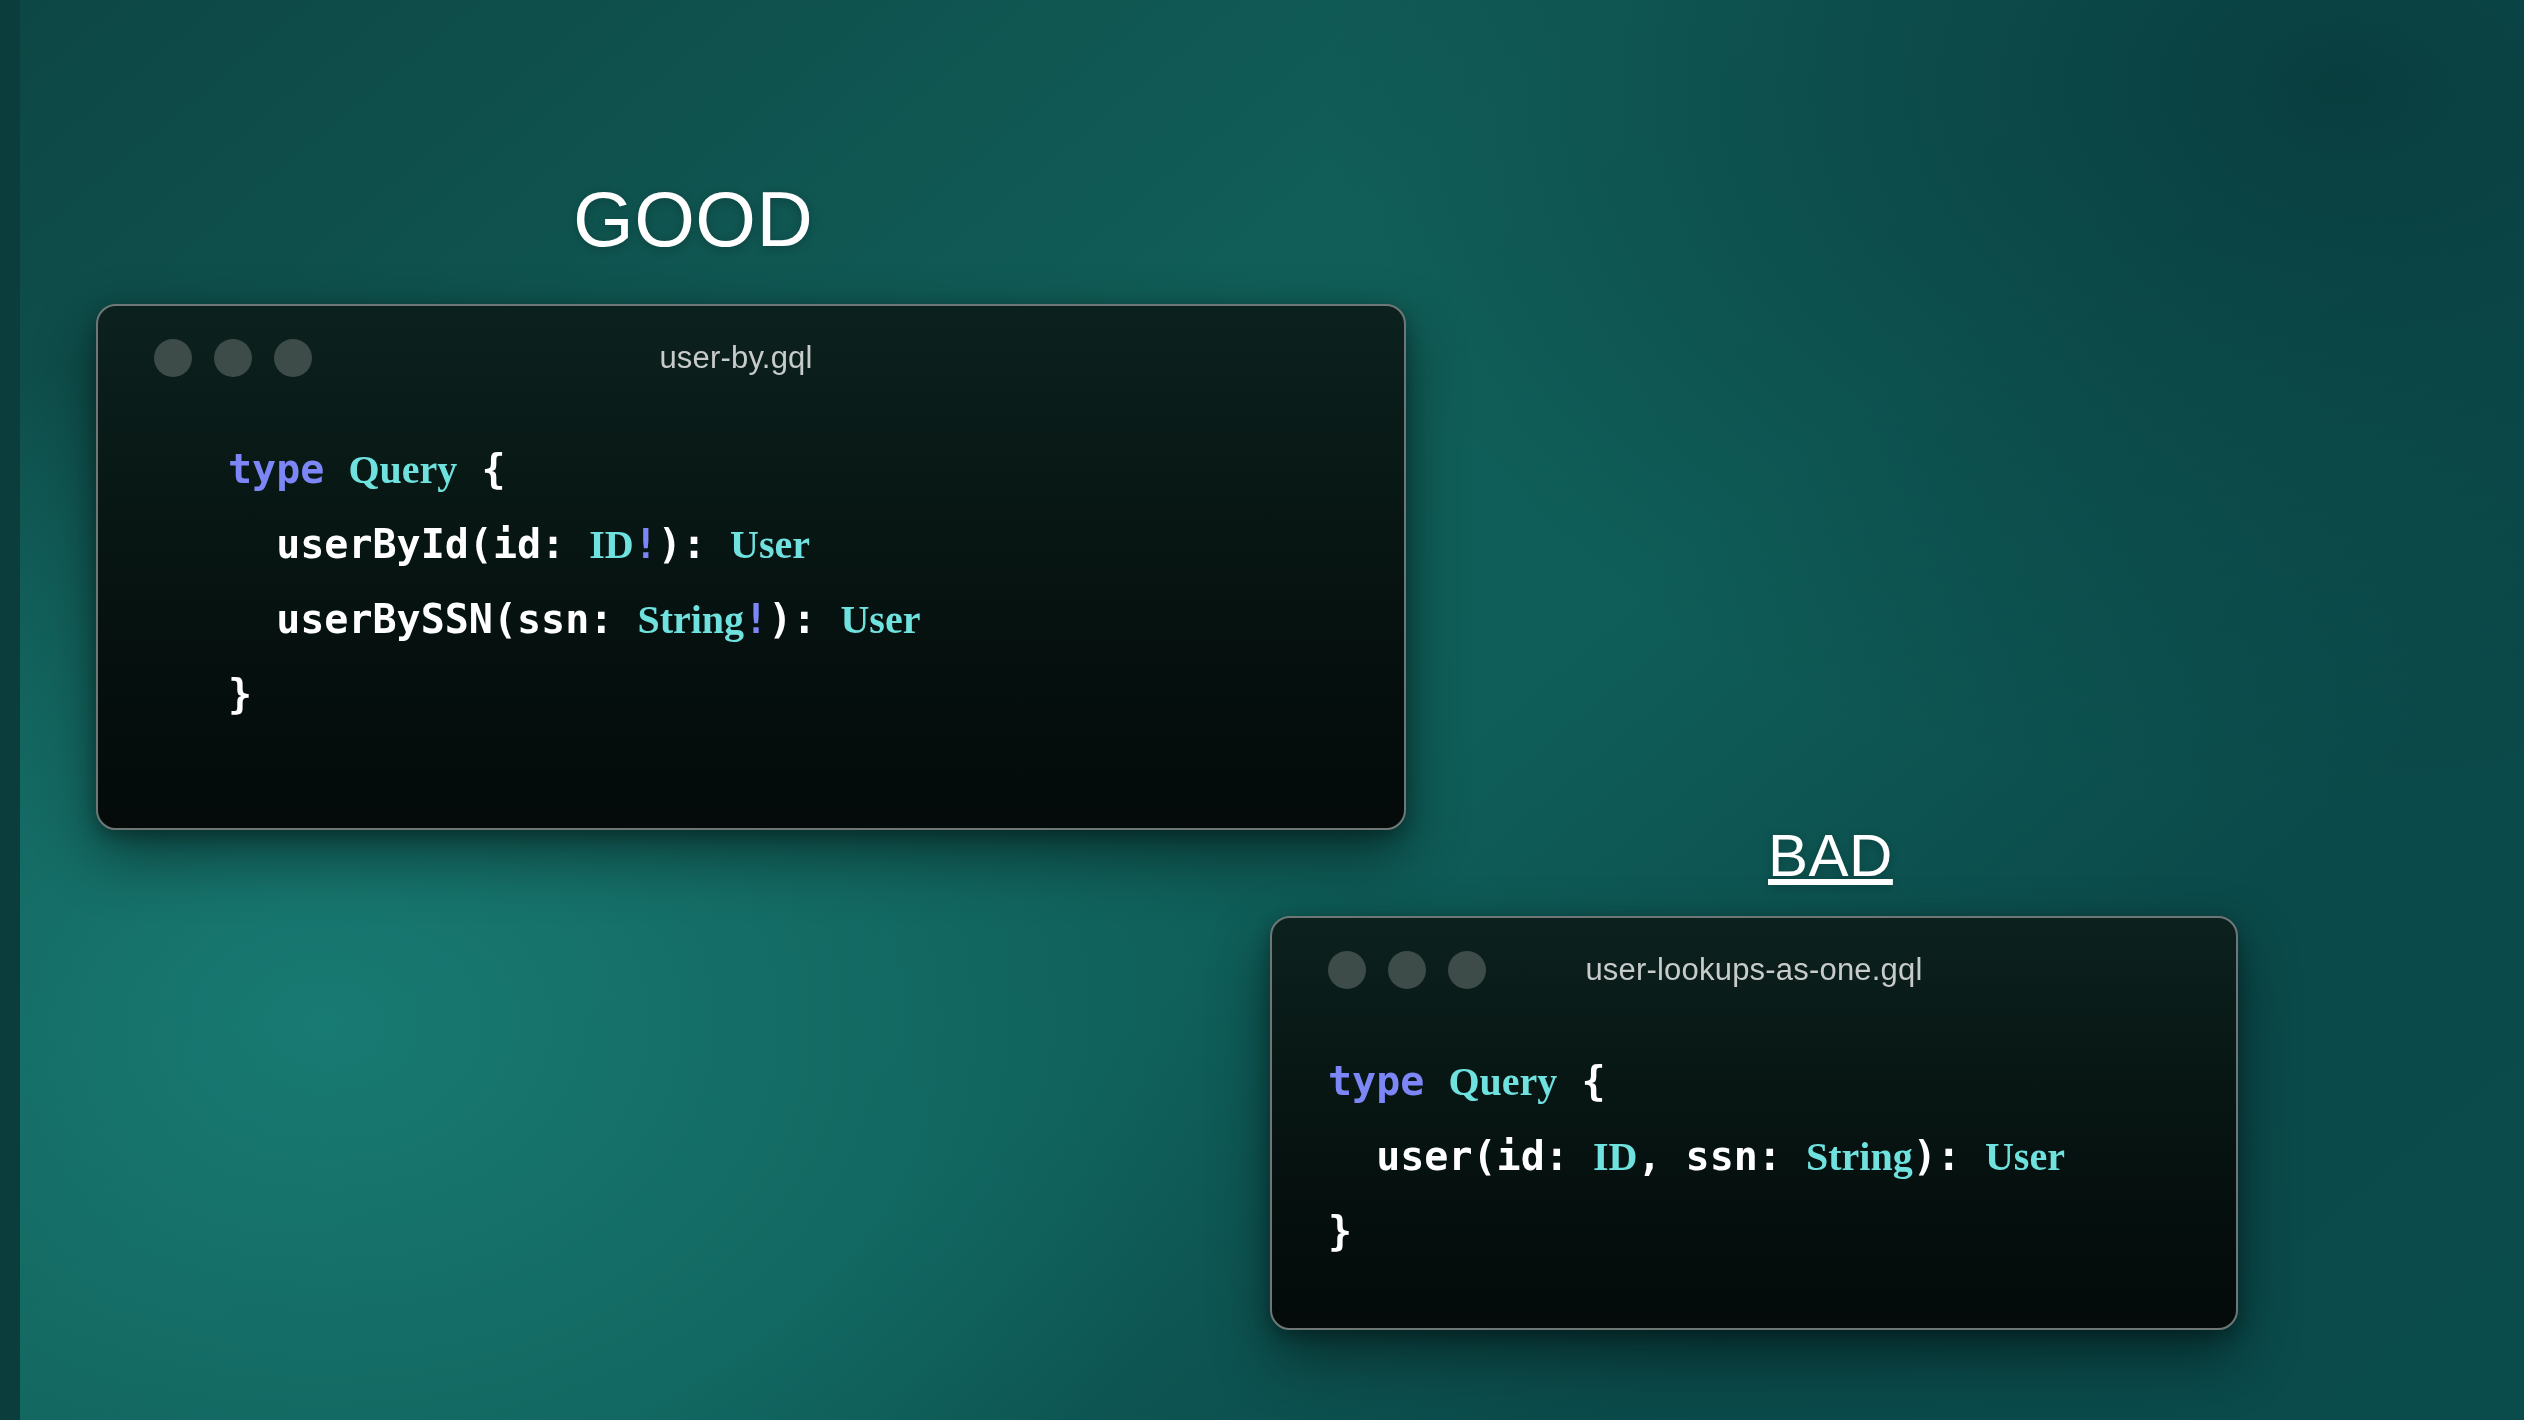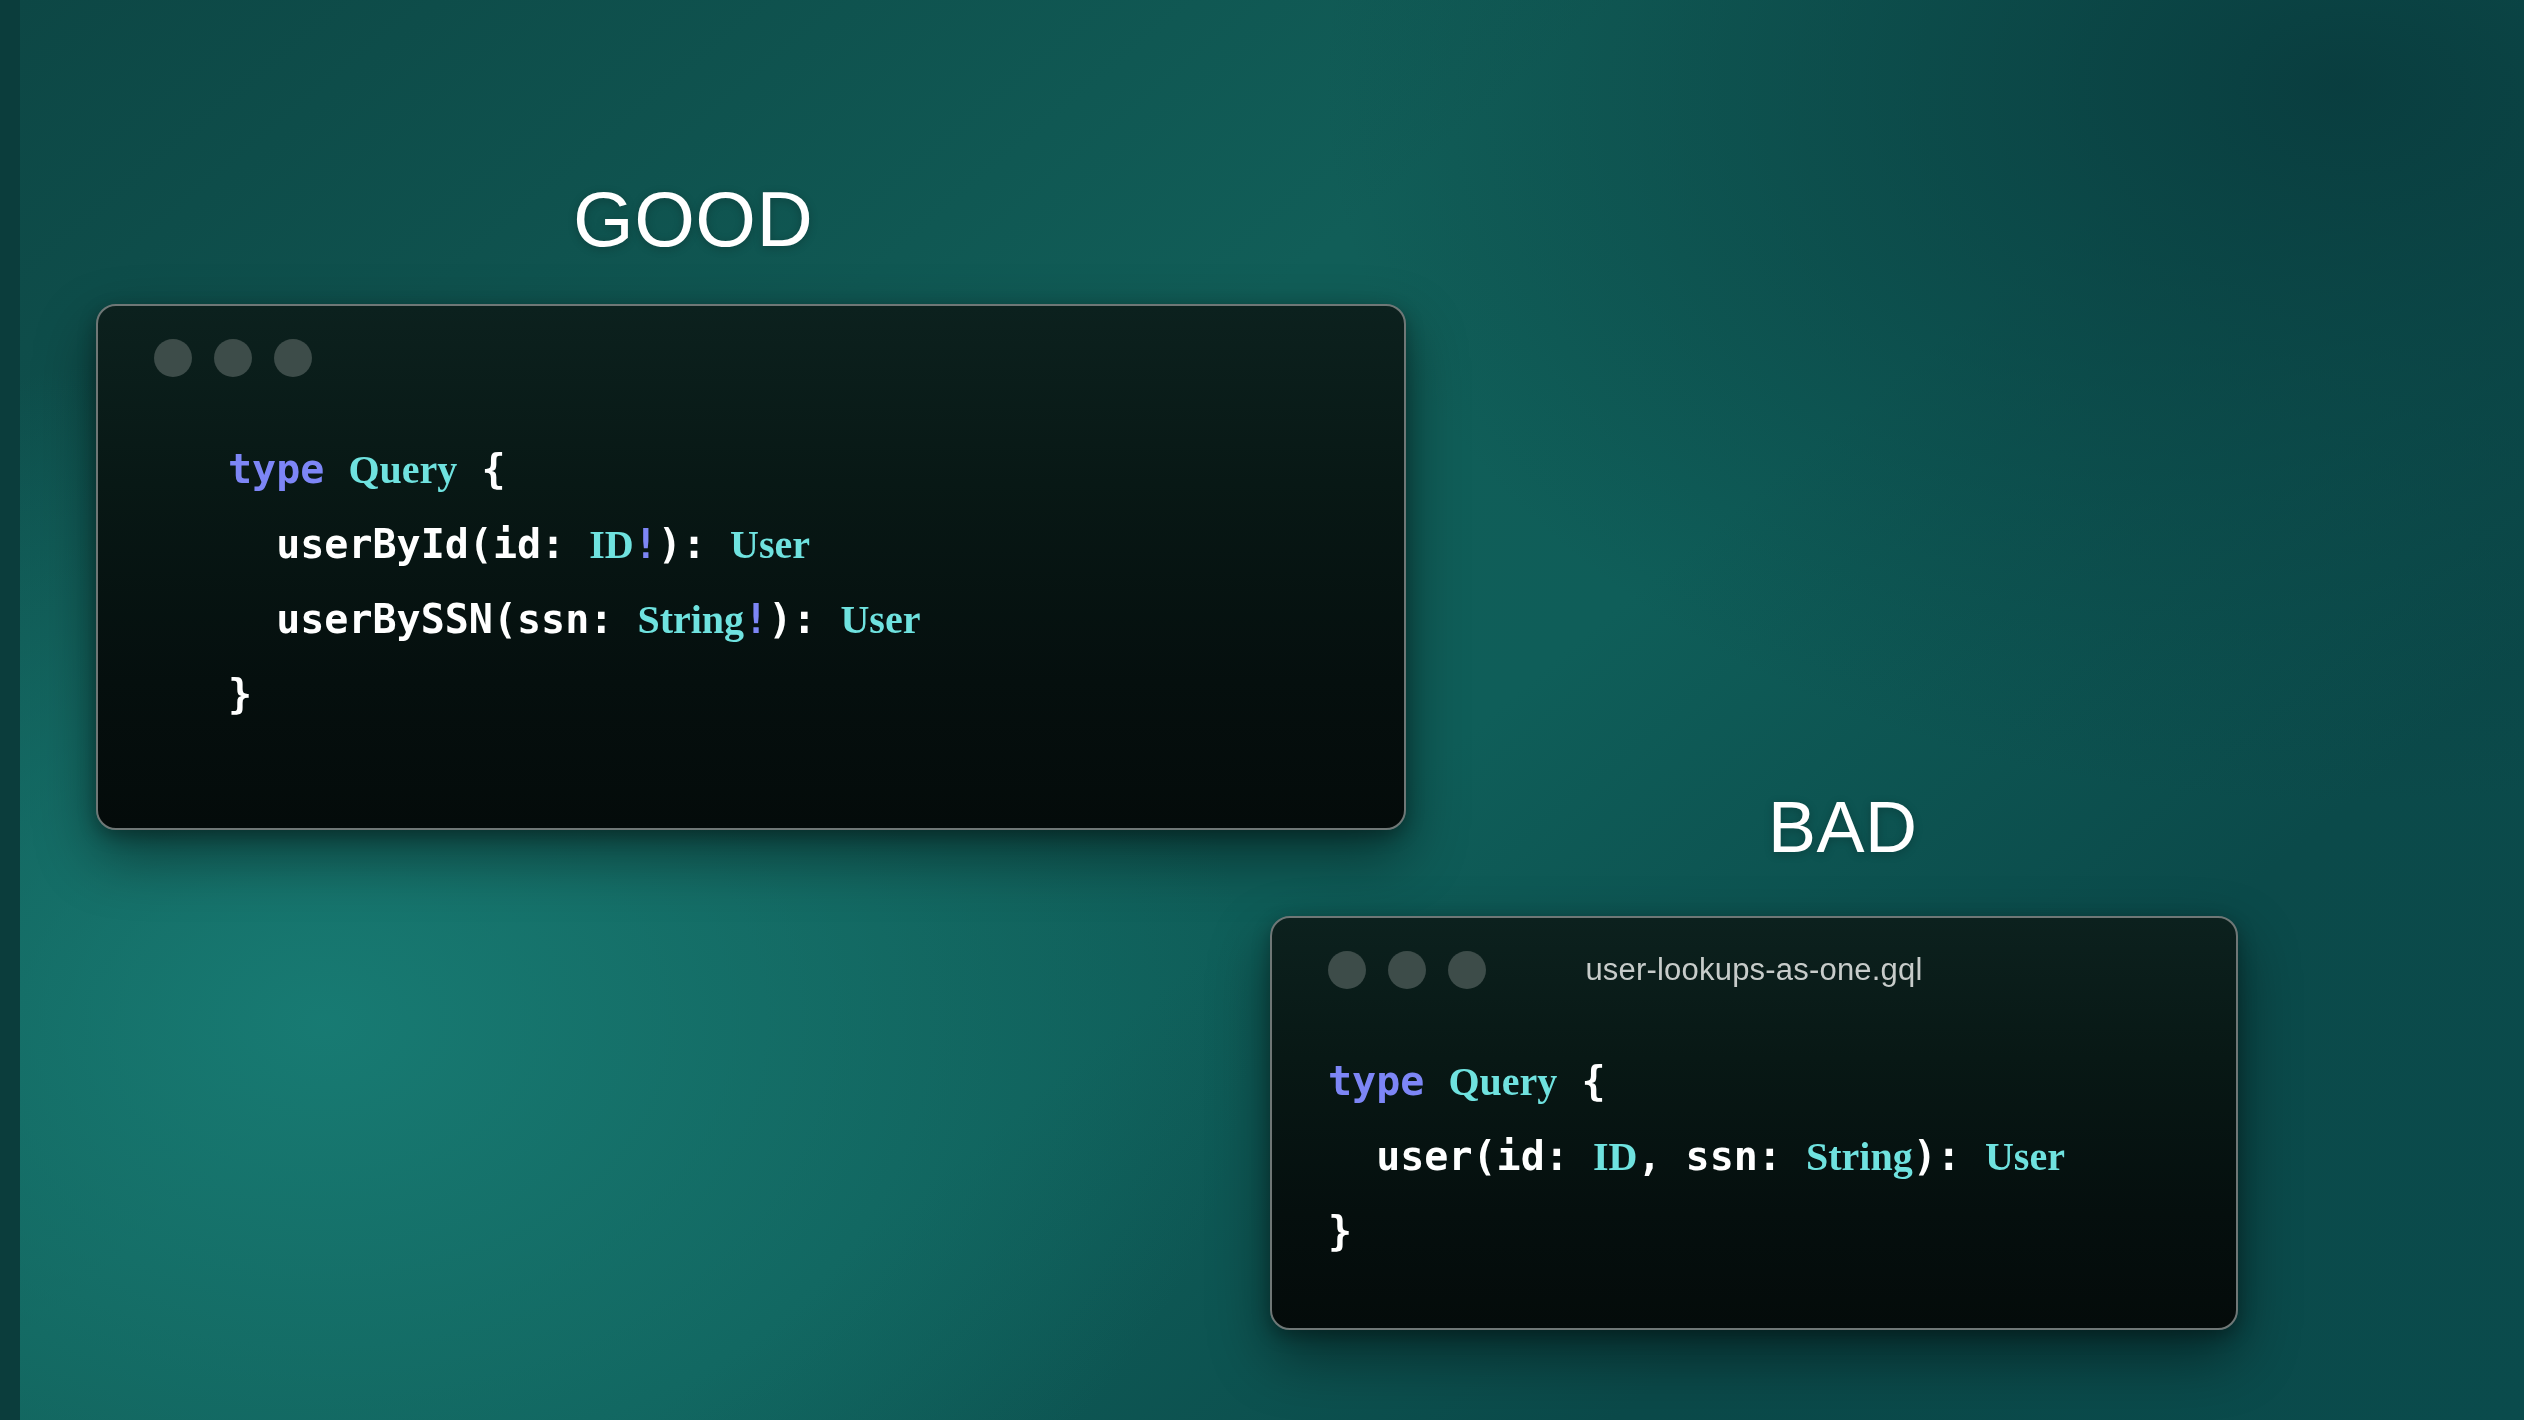--- a/index.html
+++ b/index.html
@@ -39,23 +39,24 @@
     text-shadow: 0 2px 10px rgba(0,0,0,0.22);
   }
   #heading-good {
     left: 553px;
     top: 175px;
     font-size: 78px;
     line-height: 88px;
   }
   #heading-bad {
     left: 1748px;
-    top: 783px;
-    font-size: 72px;
+    top: 812px;
+    font-size: 60px;
     line-height: 88px;
+    text-decoration: underline;
   }
 
   
   .code-window {
     position: absolute;
     border-radius: 20px;
     border: 2px solid #6f7776;
     box-shadow:
       0 26px 60px rgba(0,0,0,0.45),
       0 6px 18px rgba(0,0,0,0.30);
@@ -135,20 +136,21 @@
 
   <div class="heading" id="heading-good">GOOD</div>
 
   <div class="code-window" id="window-good">
     <div class="titlebar">
       <div class="traffic-lights">
         <span class="dot"></span>
         <span class="dot"></span>
         <span class="dot"></span>
       </div>
+      <div class="window-title">user-by.gql</div>
     </div>
     <div class="code-body"><div><span class="tok-kw">type</span><span class="tok-punct"> </span><span class="tok-type">Query</span><span class="tok-punct"> {</span></div><div><span class="tok-field">  userById</span><span class="tok-punct">(</span><span class="tok-field">id</span><span class="tok-punct">: </span><span class="tok-type">ID</span><span class="tok-kw">!</span><span class="tok-punct">): </span><span class="tok-type">User</span></div><div><span class="tok-field">  userBySSN</span><span class="tok-punct">(</span><span class="tok-field">ssn</span><span class="tok-punct">: </span><span class="tok-type">String</span><span class="tok-kw">!</span><span class="tok-punct">): </span><span class="tok-type">User</span></div><div><span class="tok-punct">}</span></div></div>
   </div>
 
   <div class="heading" id="heading-bad">BAD</div>
 
   <div class="code-window" id="window-bad">
     <div class="titlebar">
       <div class="traffic-lights">
         <span class="dot"></span>

